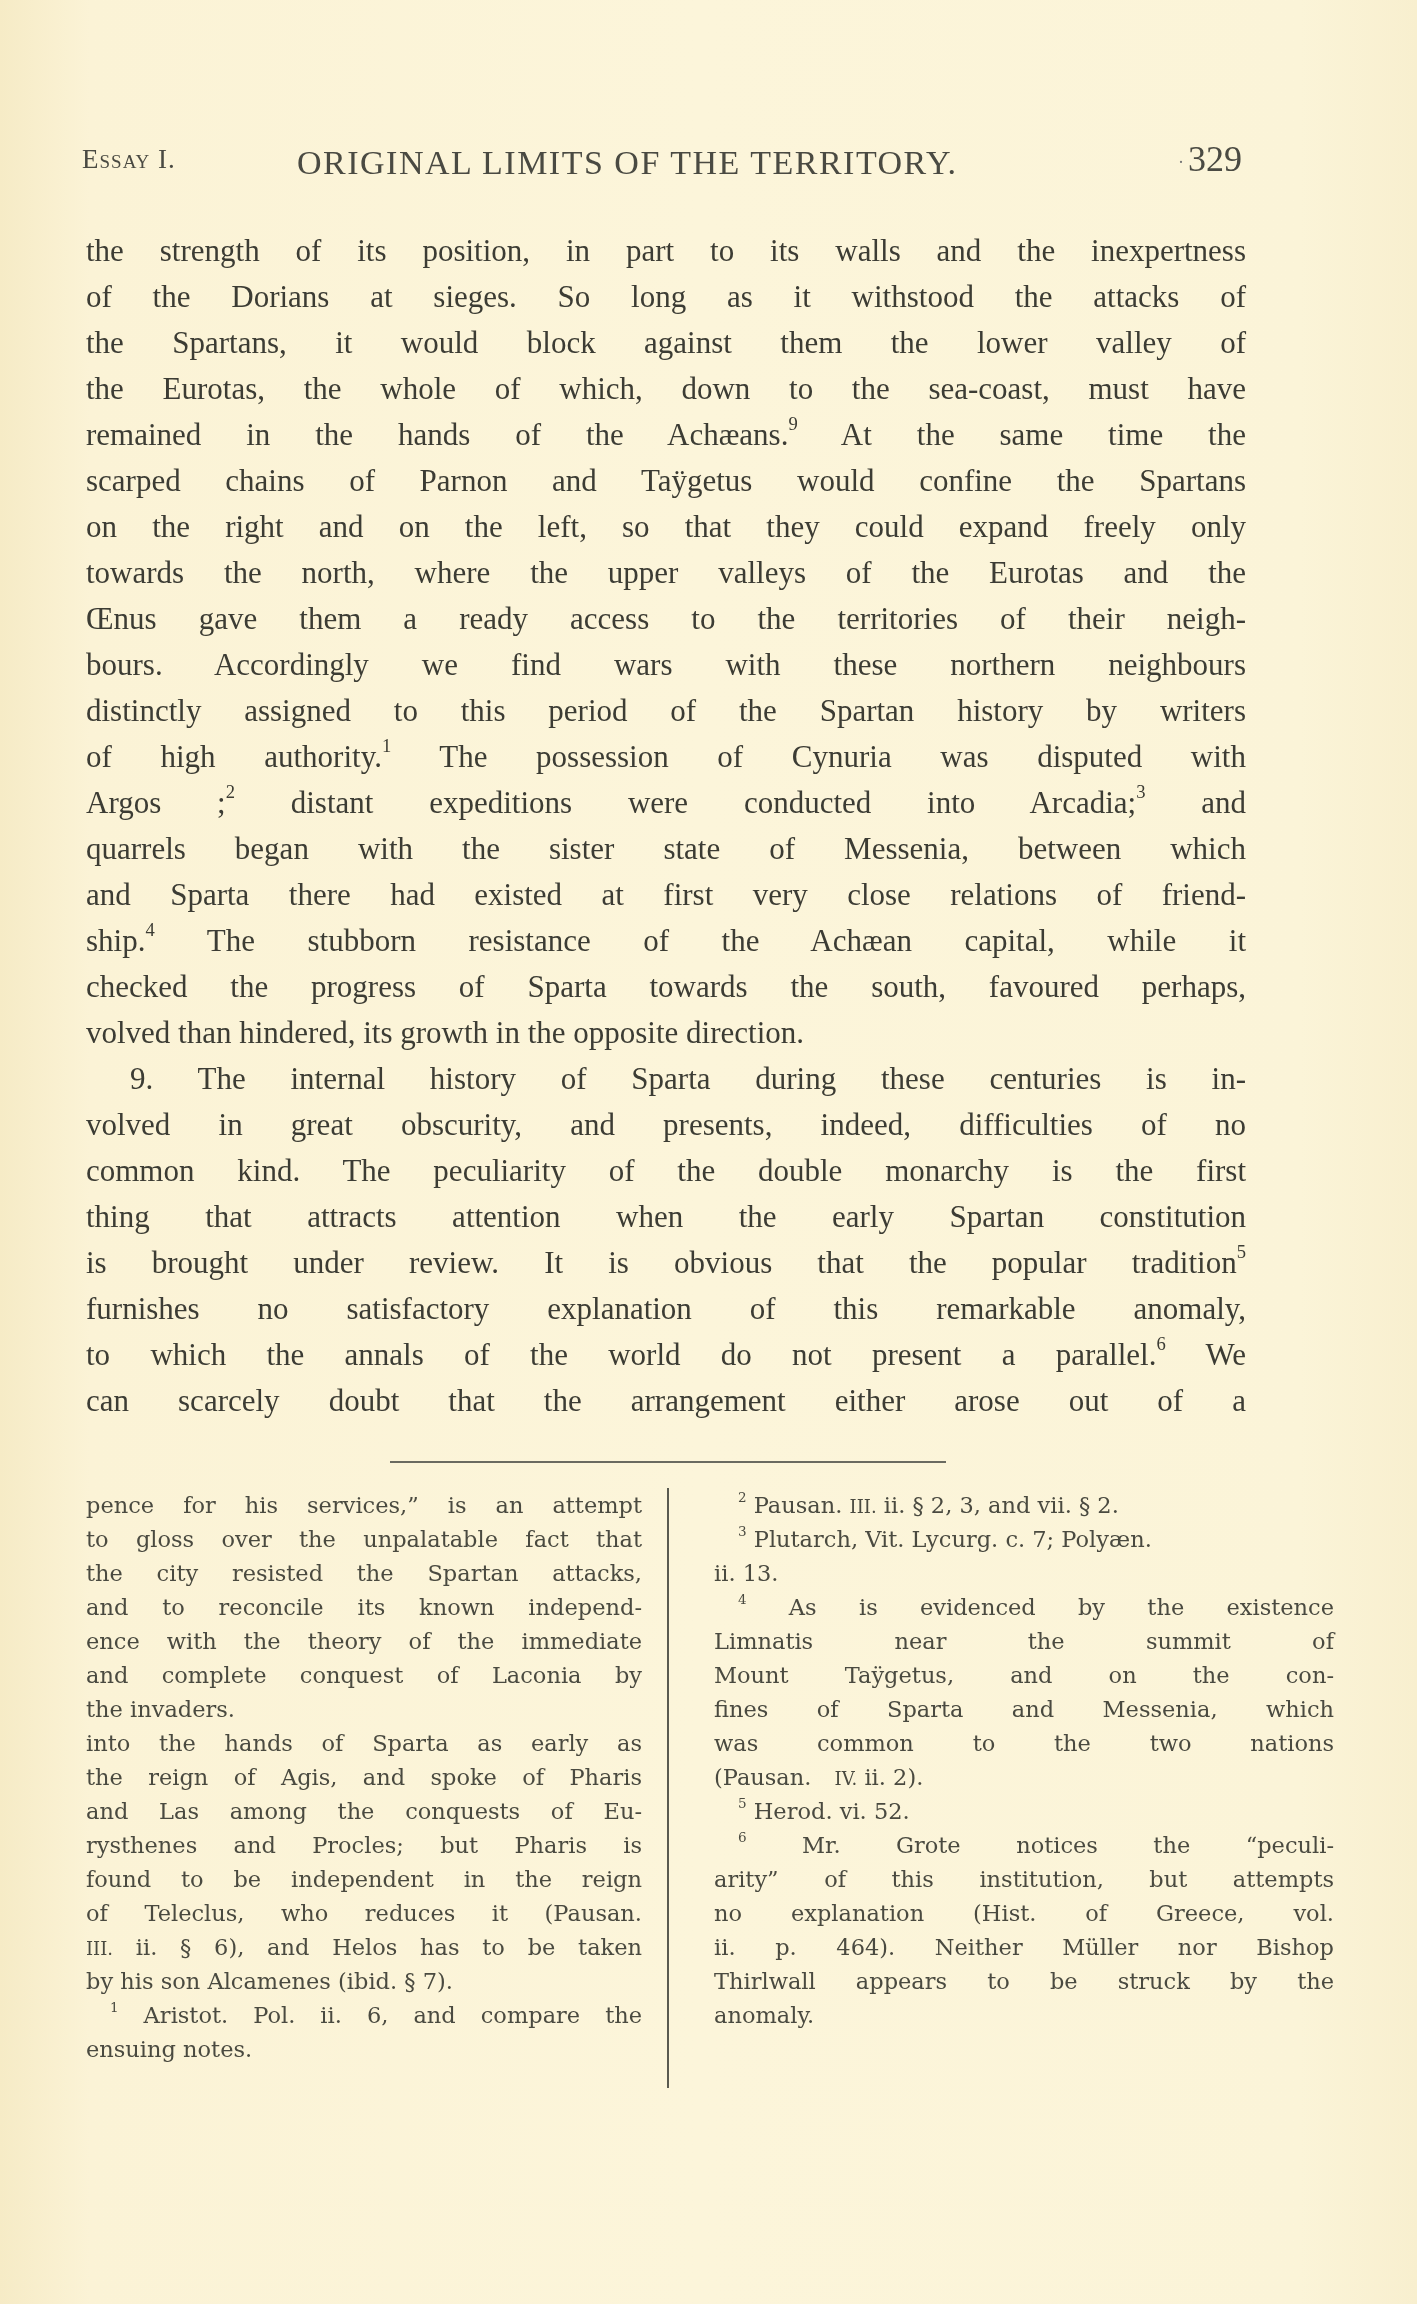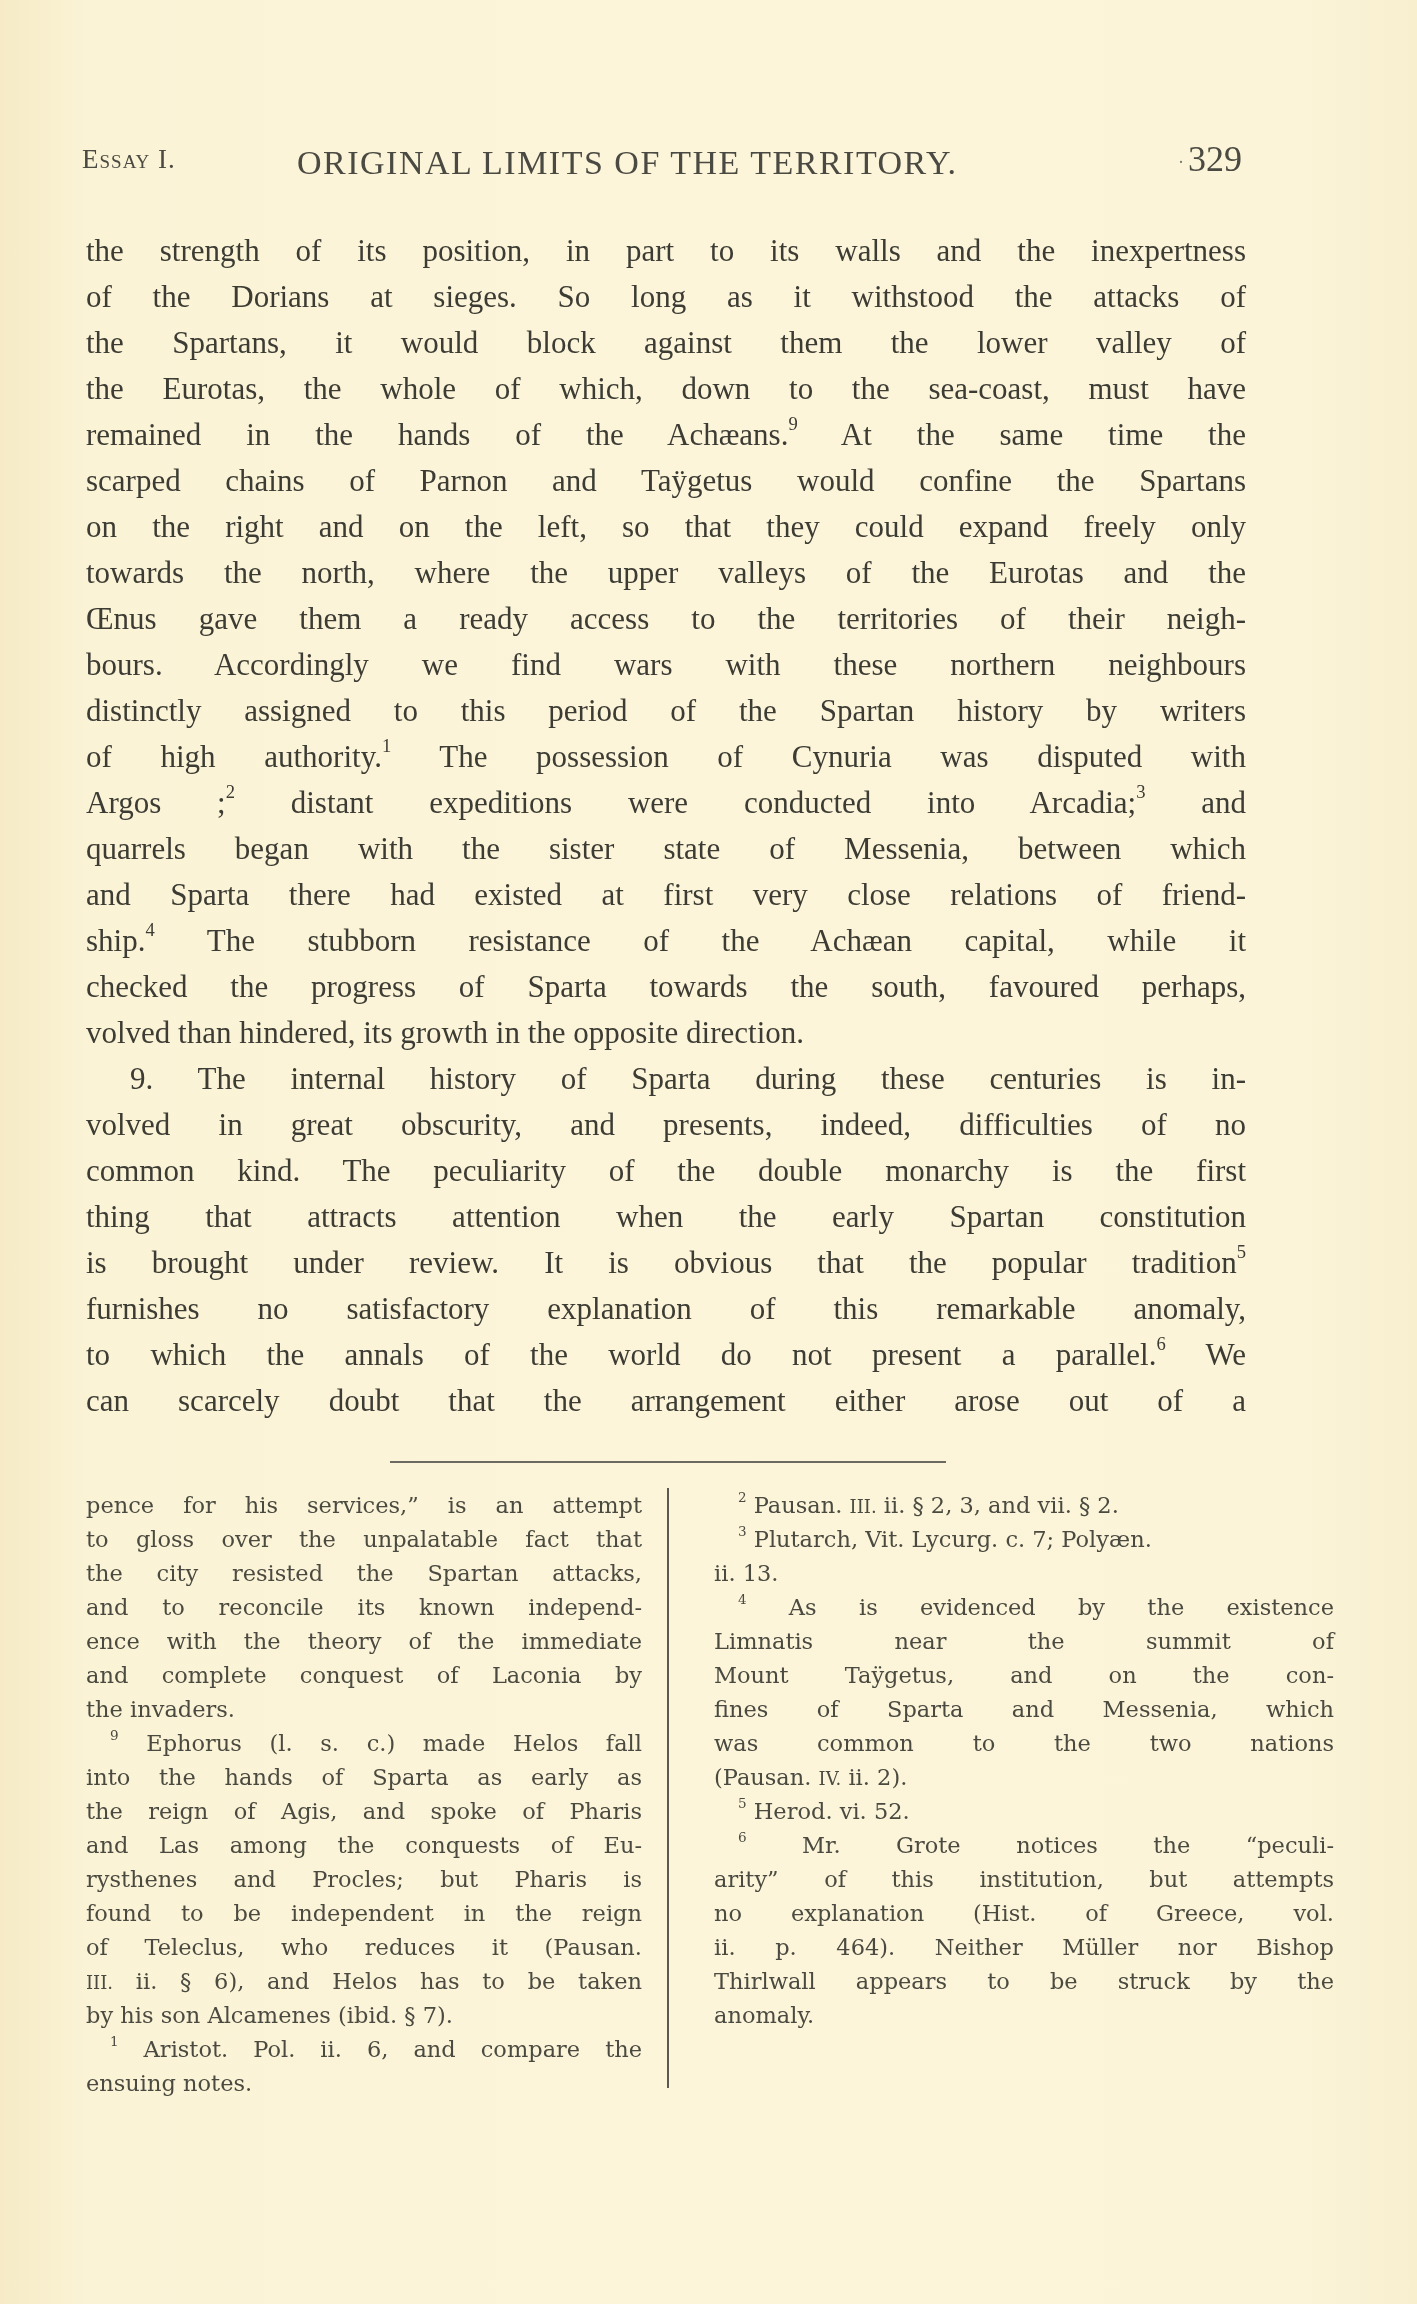--- a/index.html
+++ b/index.html
@@ -193,21 +193,20 @@
 
   <div class="footnotes">
     <div class="fn-col left" id="fn-left">
         <span class="fn-line"><span>pence for his services,” is an attempt</span></span>
         <span class="fn-line"><span>to gloss over the unpalatable fact that</span></span>
         <span class="fn-line"><span>the city resisted the Spartan attacks,</span></span>
         <span class="fn-line"><span>and to reconcile its known independ-</span></span>
         <span class="fn-line"><span>ence with the theory of the immediate</span></span>
         <span class="fn-line"><span>and complete conquest of Laconia by</span></span>
         <span class="fn-line last"><span>the invaders.</span></span>
-        <span class="fn-line indent"><sup>9</sup><span> Ephorus (l. s. c.) made Helos fall</span></span>
         <span class="fn-line"><span>into the hands of Sparta as early as</span></span>
         <span class="fn-line"><span>the reign of Agis, and spoke of Pharis</span></span>
         <span class="fn-line"><span>and Las among the conquests of Eu-</span></span>
         <span class="fn-line"><span>rysthenes and Procles; but Pharis is</span></span>
         <span class="fn-line"><span>found to be independent in the reign</span></span>
         <span class="fn-line"><span>of Teleclus, who reduces it (Pausan.</span></span>
         <span class="fn-line"><span><span class="sc" style="font-variant: small-caps; font-size: 0.8em;">III.</span> ii. § 6), and Helos has to be taken</span></span>
         <span class="fn-line last"><span>by his son Alcamenes (ibid. § 7).</span></span>
         <span class="fn-line indent"><sup>1</sup><span> Aristot. Pol. ii. 6, and compare the</span></span>
         <span class="fn-line last"><span>ensuing notes.</span></span>
@@ -215,21 +214,21 @@
     <div class="fn-divider"></div>
     <div class="fn-col right" id="fn-right">
         <span class="fn-line indent last"><sup>2</sup><span> Pausan. <span class="sc" style="font-variant: small-caps; font-size: 0.8em;">III.</span> ii. § 2, 3, and vii. § 2.</span></span>
         <span class="fn-line indent last"><sup>3</sup><span> Plutarch, Vit. Lycurg. c. 7; Polyæn.</span></span>
         <span class="fn-line last"><span>ii. 13.</span></span>
         <span class="fn-line indent"><sup>4</sup><span> As is evidenced by the existence</span></span>
         <span class="fn-line"><span>Limnatis near the summit of</span></span>
         <span class="fn-line"><span>Mount Taÿgetus, and on the con-</span></span>
         <span class="fn-line"><span>fines of Sparta and Messenia, which</span></span>
         <span class="fn-line"><span>was common to the two nations</span></span>
-        <span class="fn-line last"><span>(Pausan. <span class="sc" style="font-variant: small-caps; font-size: 0.8em;">IV.</span> ii. 2).</span></span>
+        <span class="fn-line last"><span>(Pausan. <span class="sc" style="font-variant: small-caps; font-size: 0.8em; margin-left: 16px;">IV.</span> ii. 2).</span></span>
         <span class="fn-line indent last"><sup>5</sup><span> Herod. vi. 52.</span></span>
         <span class="fn-line indent"><sup>6</sup><span> Mr. Grote notices the “peculi-</span></span>
         <span class="fn-line"><span>arity” of this institution, but attempts</span></span>
         <span class="fn-line"><span>no explanation (Hist. of Greece, vol.</span></span>
         <span class="fn-line"><span>ii. p. 464).  Neither Müller nor Bishop</span></span>
         <span class="fn-line"><span>Thirlwall appears to be struck by the</span></span>
         <span class="fn-line last"><span>anomaly.</span></span>
       </div>
   </div>
 

